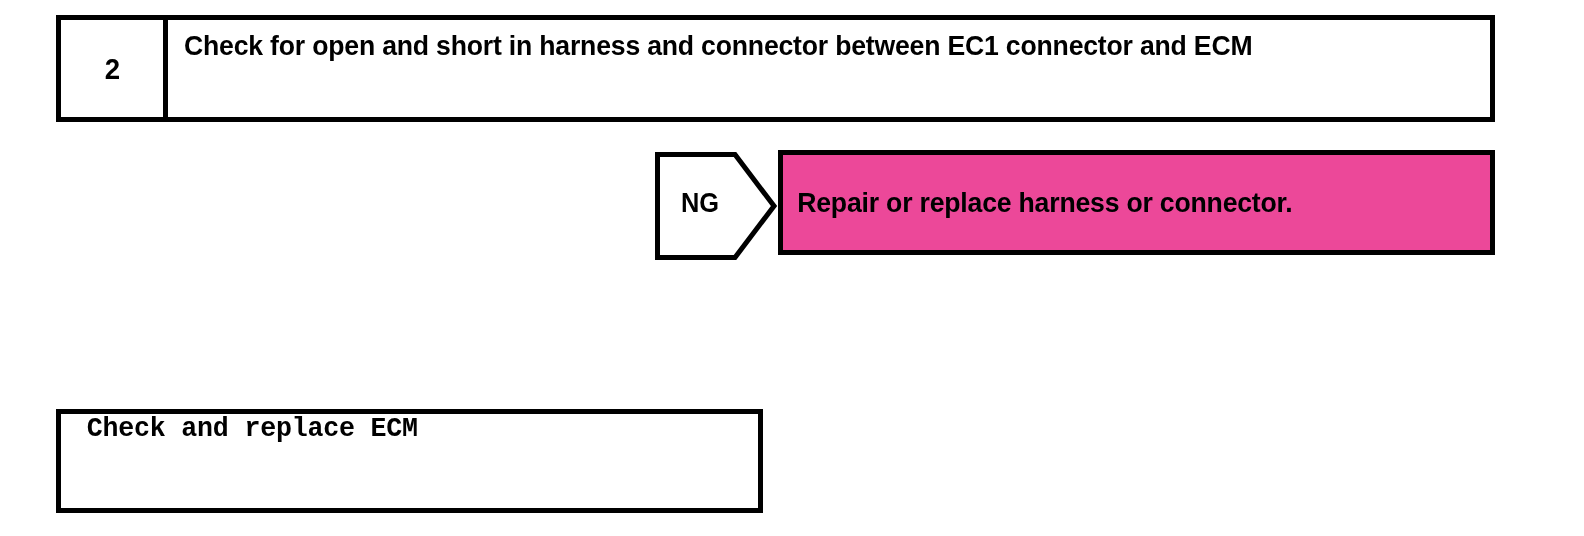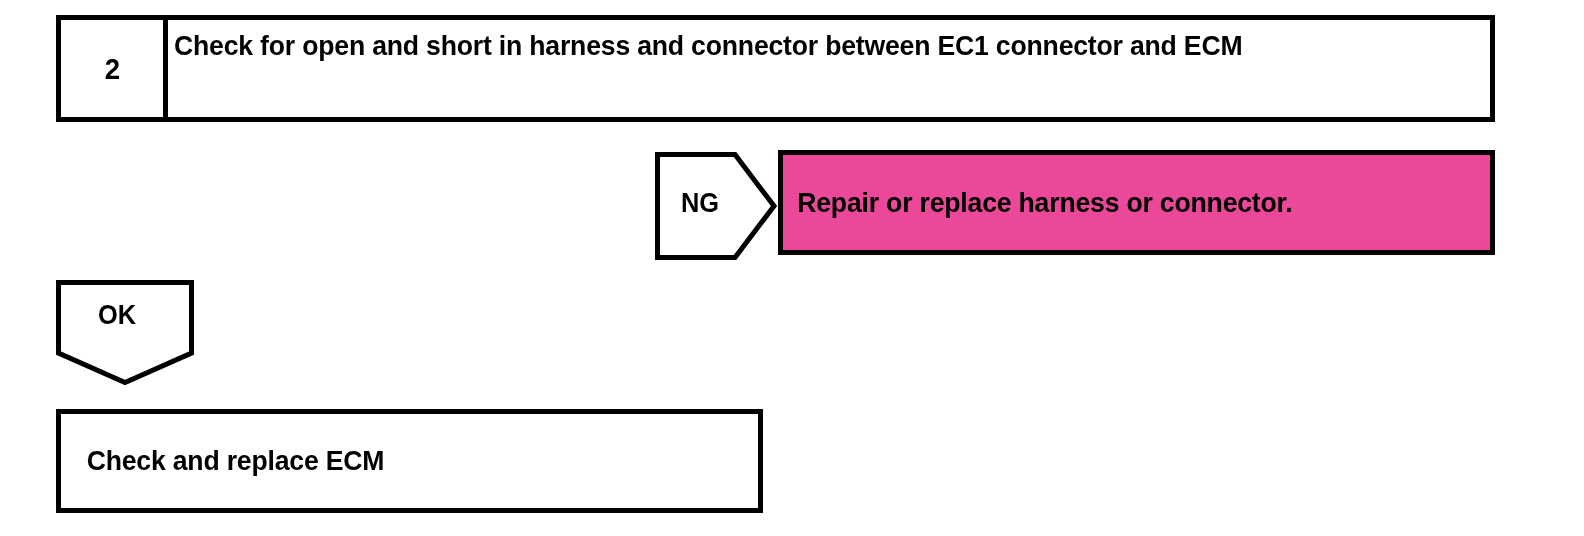--- a/index.html
+++ b/index.html
@@ -48,21 +48,21 @@
   .step-number {
     font-size: 30px;
     font-weight: bold;
     line-height: 1;
     letter-spacing: 0px;
     transform: scaleX(0.92);
   }
   .step-text-cell {
     flex: 1 1 auto;
     box-sizing: border-box;
-    padding: 11px 12px 0 6px;
+    padding: 11px 12px 0 16px;
     display: block;
   }
   .step-text {
     font-size: 28px;
     font-weight: bold;
     line-height: 1.08;
     letter-spacing: -0.2px;
     transform: scaleX(0.95);
     transform-origin: left top;
     display: block;
@@ -159,21 +159,21 @@
   .final-box {
     position: absolute;
     left: 56px;
     top: 409px;
     width: 707px;
     height: 104px;
     box-sizing: border-box;
     border: 5px solid #000;
     background: #fff;
     display: flex;
-    align-items: center;
+    font-family: Liberation Mono, monospace;
   }
   .final-text {
     padding-left: 27px;
     font-size: 28px;
     font-weight: bold;
     line-height: 1.05;
     letter-spacing: -0.2px;
     transform: scaleX(0.95);
     transform-origin: left center;
     white-space: nowrap;
@@ -198,26 +198,18 @@
       <svg viewBox="0 0 122 108" xmlns="http://www.w3.org/2000/svg">
         <polygon points="2.5,2.5 80,2.5 119,54 80,105.5 2.5,105.5" fill="#ffffff" stroke="#000000" stroke-width="5" stroke-linejoin="miter"></polygon>
       </svg>
     </div>
     <span class="ng-label">NG</span>
     <div class="ng-result-box">
       <span class="ng-result-text">Repair or replace harness or connector.</span>
     </div>
   </div>
 
-  <div class="ok-branch">
-    <div class="ok-arrow">
-      <svg viewBox="0 0 138 105" xmlns="http://www.w3.org/2000/svg">
-        <polygon points="2.5,2.5 135.5,2.5 135.5,73 69,102.5 2.5,73" fill="#ffffff" stroke="#000000" stroke-width="5" stroke-linejoin="miter"></polygon>
-      </svg>
-    </div>
-    <span class="ok-label">OK</span>
-  </div>
 
   <div class="final-box">
     <span class="final-text">Check and replace ECM</span>
   </div>
 
 </div>
 
 </body></html>

